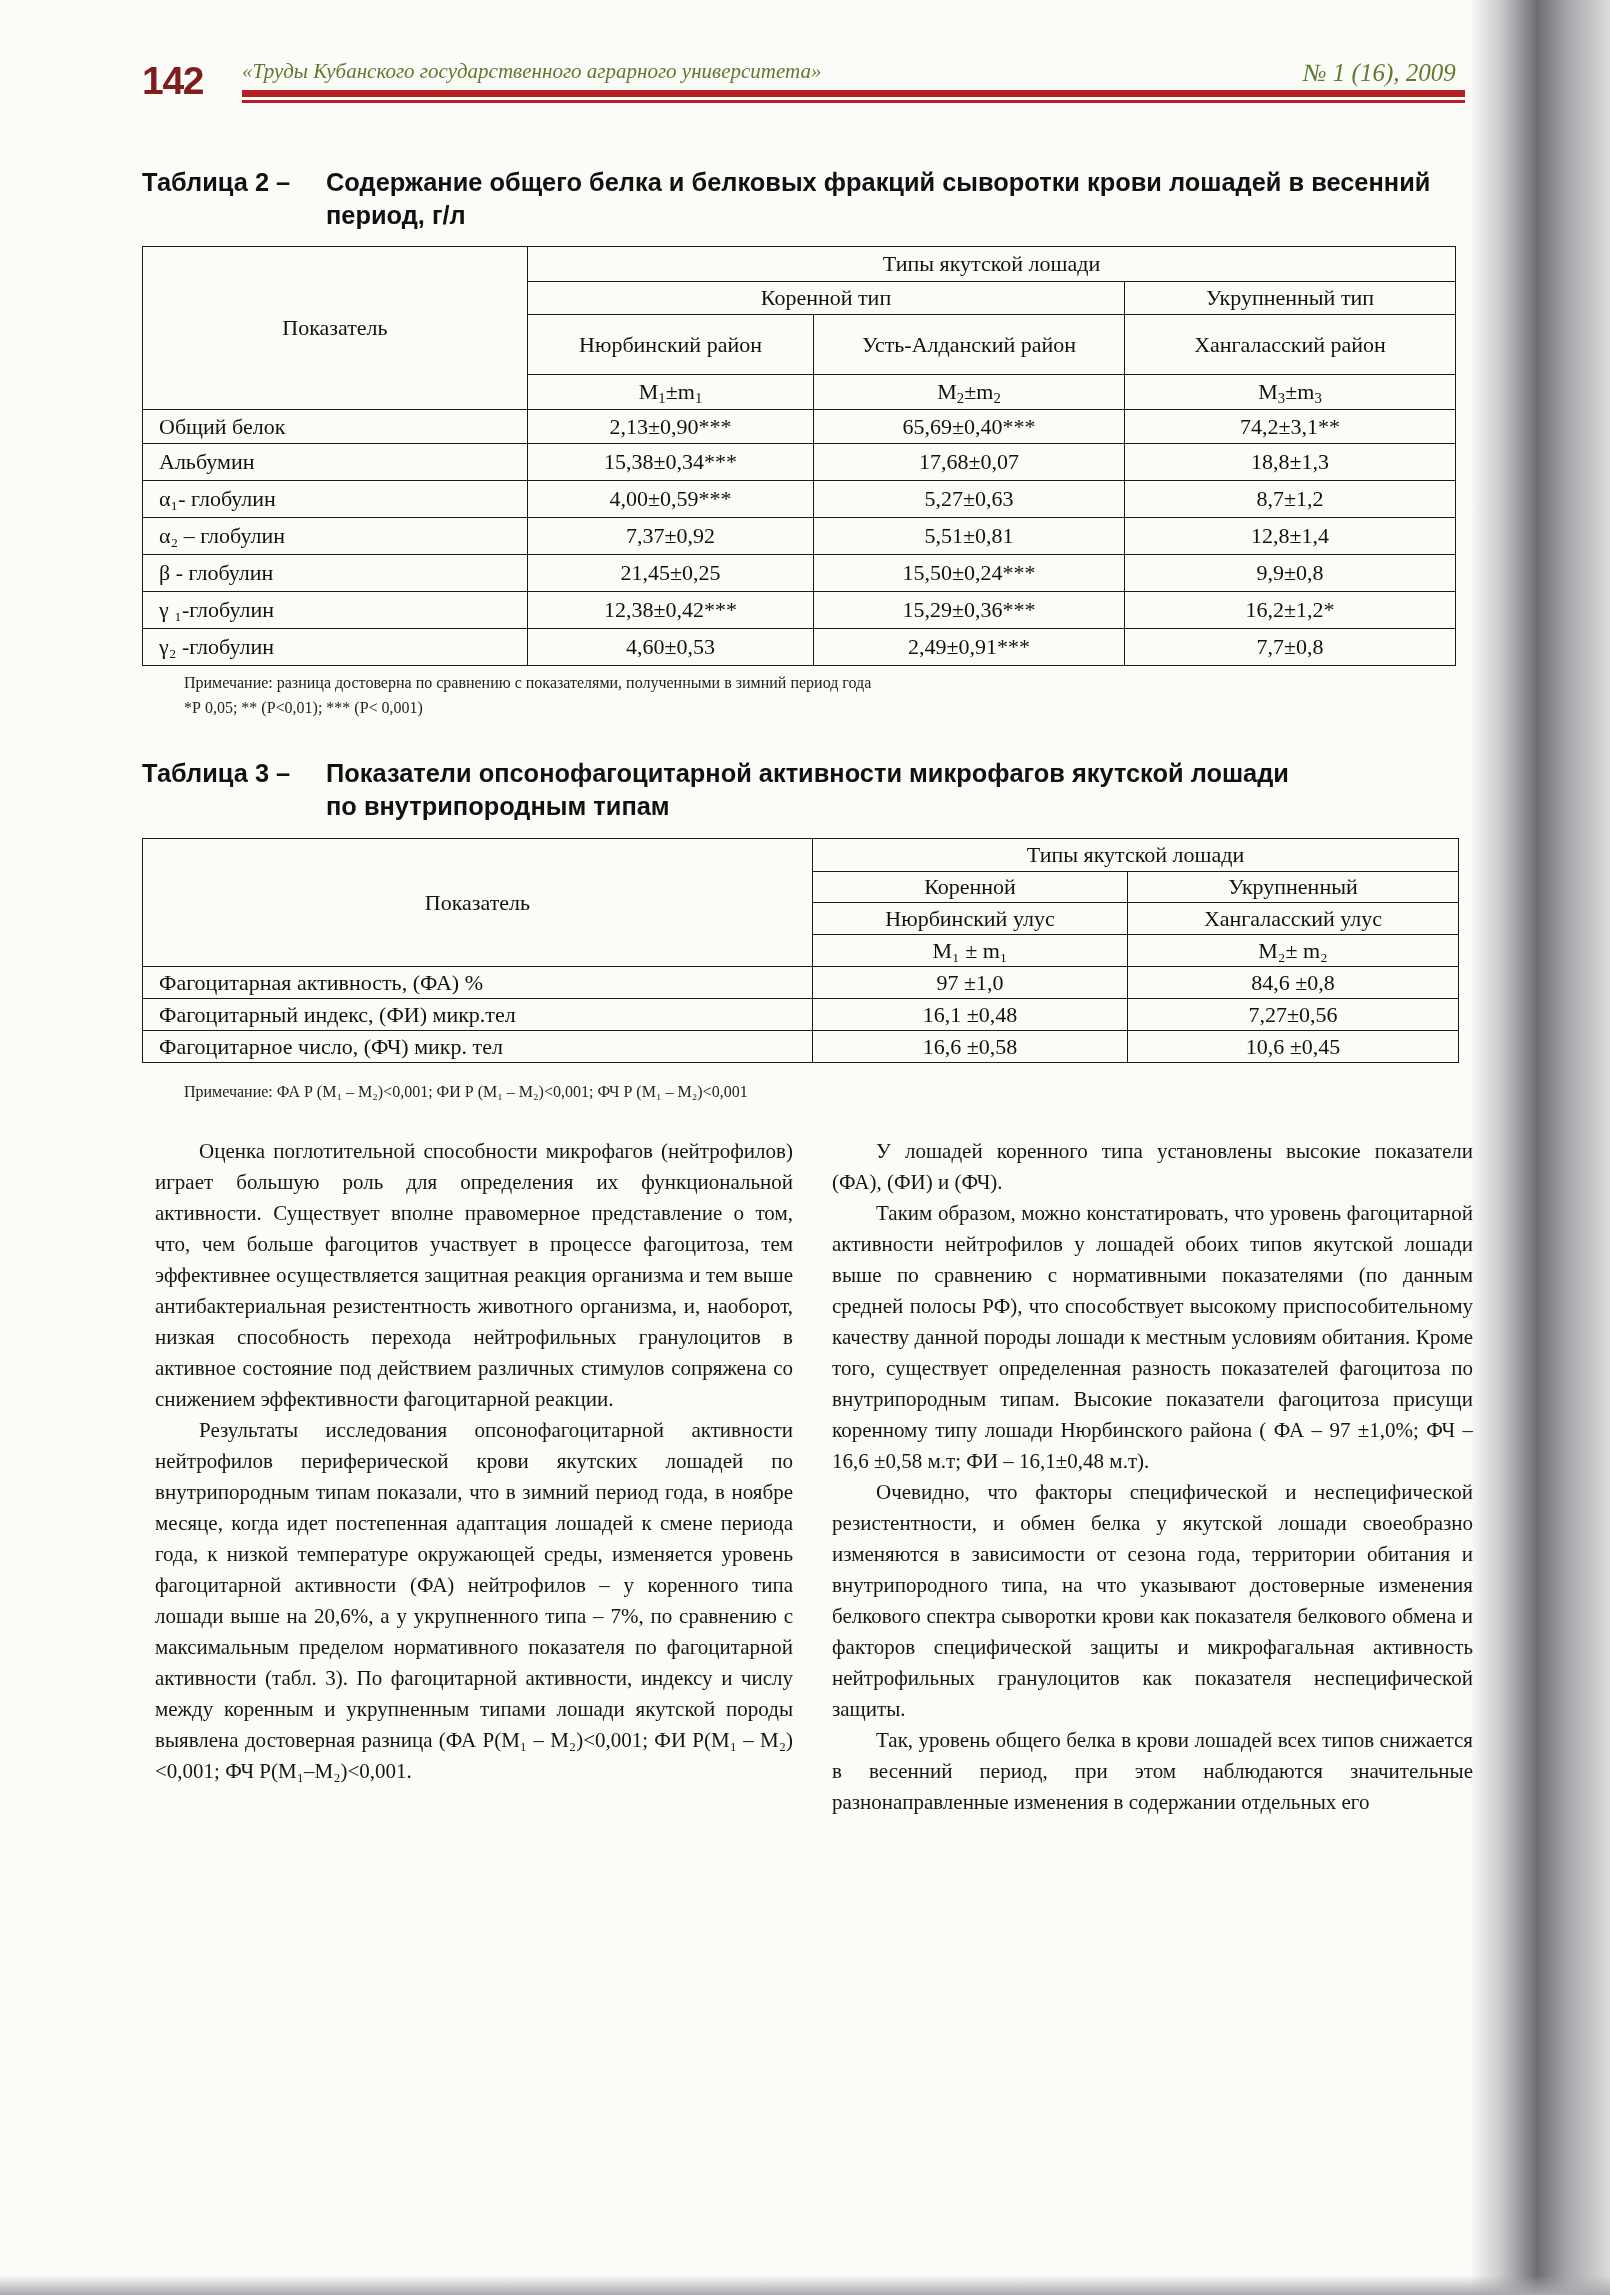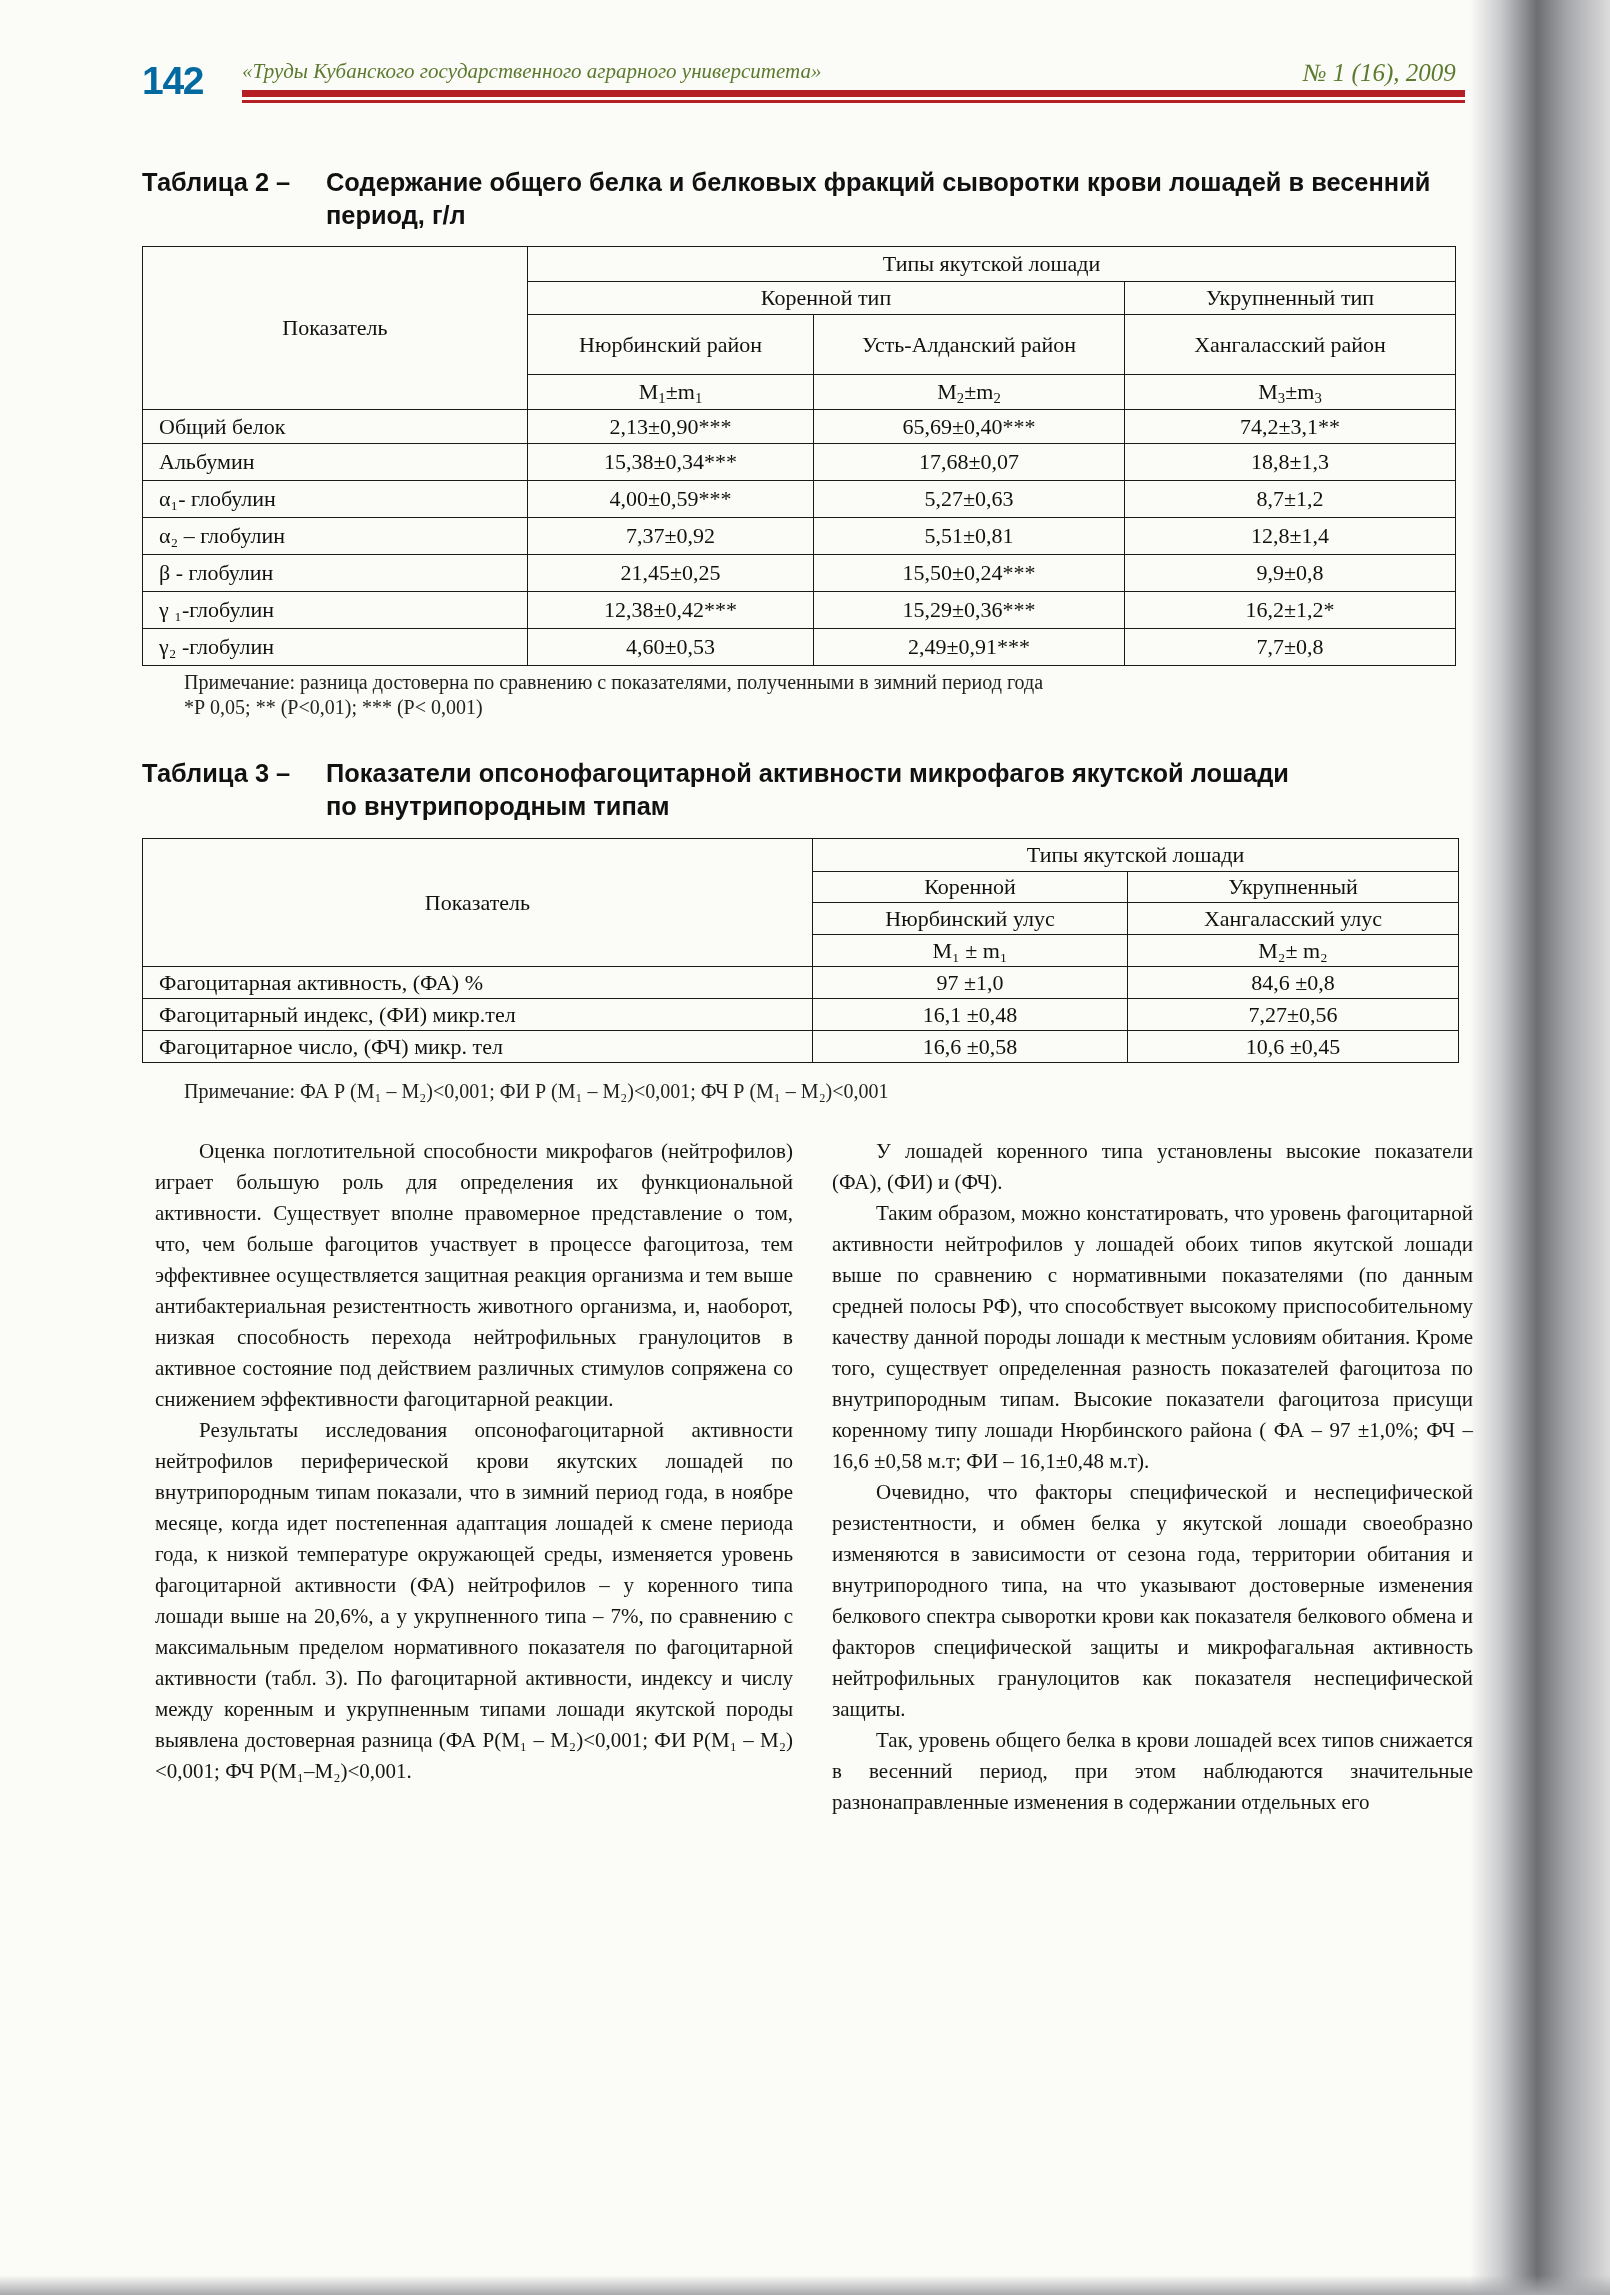--- a/index.html
+++ b/index.html
@@ -14,21 +14,21 @@
       background: linear-gradient(to right, rgba(251,251,248,0) 0%, #c9cacc 22%, #6d6e72 48%, #a7a8ab 70%, #dcdcdc 100%);
     }
     .bottom-shadow {
       position: absolute; left: 0; bottom: 0; width: 1610px; height: 20px;
       background: linear-gradient(to bottom, rgba(251,251,248,0), #a9aaad);
     }
     
     .page-num {
       position: absolute; left: 142px; top: 61px;
       font-family: "Liberation Sans", sans-serif; font-weight: bold;
-      font-size: 39px; line-height: 39px; color: #0369a1; letter-spacing: -1.3px;
+      font-size: 39px; line-height: 39px; color: #7f1d1d; letter-spacing: -1.3px;
     }
     .journal-title {
       position: absolute; left: 242px; top: 59px;
       font-style: italic; font-size: 21px; color: #5c7a2e; white-space: nowrap;
     }
     .issue {
       position: absolute; left: 1303px; top: 59px;
       font-style: italic; font-size: 25px; color: #5c7a2e; white-space: nowrap;
     }
     .rule-thick { position: absolute; left: 242px; top: 90px; width: 1223px; height: 7.3px; background: #b52025; }
@@ -47,21 +47,21 @@
       position: absolute; border-collapse: collapse; table-layout: fixed;
       font-size: 22px; line-height: 25.4px; color: #111;
     }
     table.data td {
       border: 1.7px solid #1a1a1a; text-align: center; vertical-align: middle;
       padding: 1.3px 4px; white-space: nowrap;
     }
     table.data td.left { text-align: left; padding-left: 16px; }
     sub { font-size: 14.7px; vertical-align: -4px; line-height: 0; }
 
-    .note { position: absolute; left: 184px; font-size: 20px; line-height: 25px; color: #222; white-space: nowrap; }
+    .note { position: absolute; left: 184px; font-size: 16px; line-height: 25px; color: #222; white-space: nowrap; }
 
     
     .col {
       position: absolute; font-size: 21px; line-height: 31px; color: #151515;
       text-align: justify;
     }
     .col p { margin: 0; text-indent: 44px; }
     .col-left { left: 155px; top: 1136px; width: 638px; }
     .col-right { left: 832px; top: 1136px; width: 641px; }
   </style>

